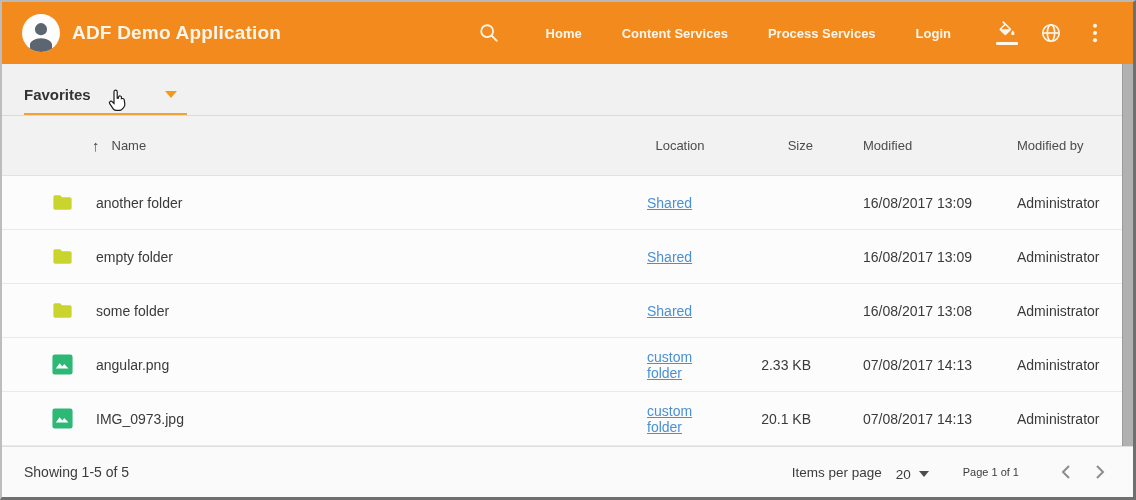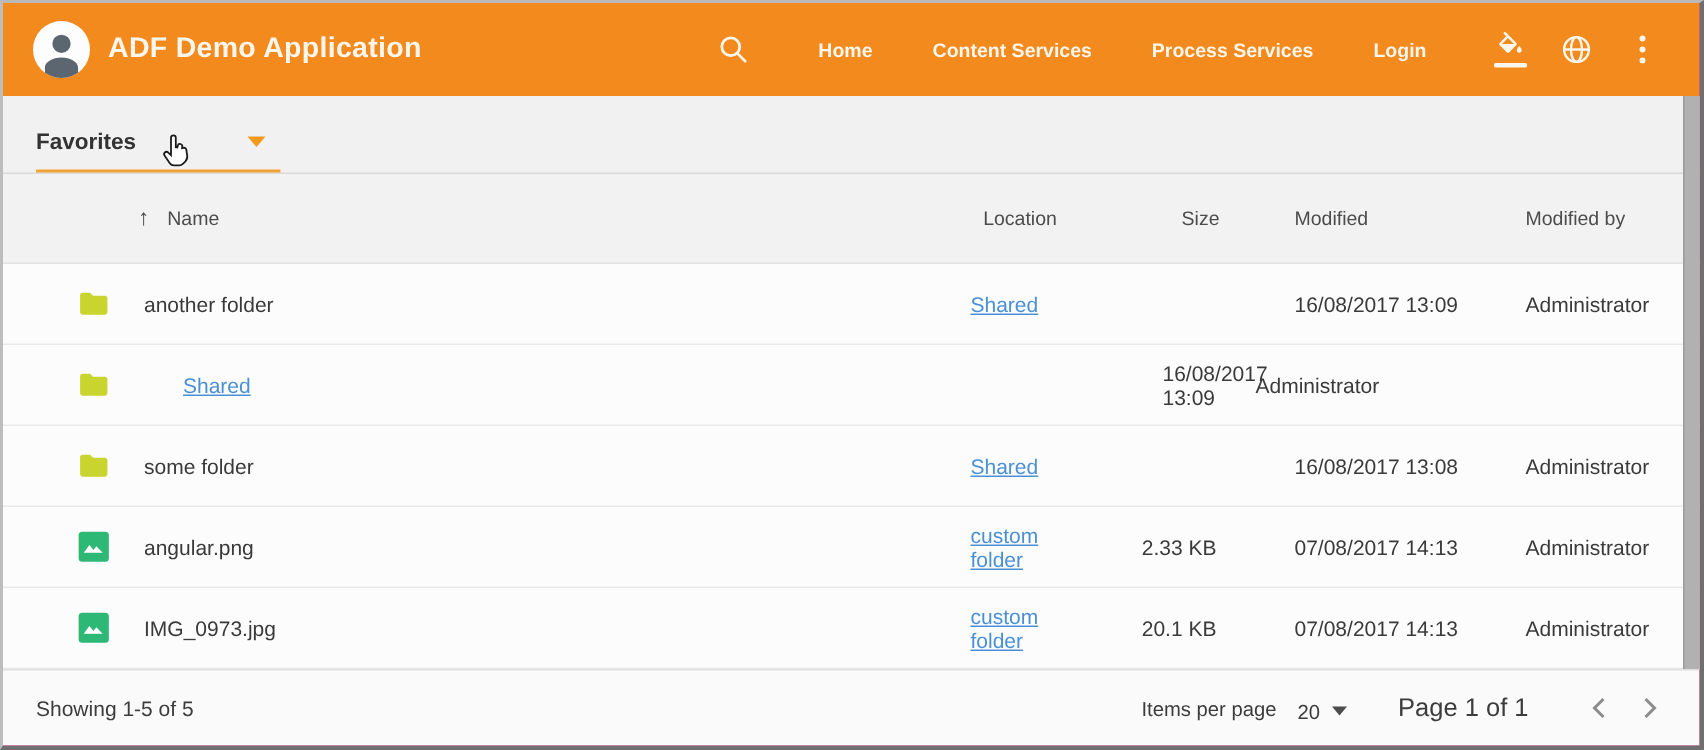--- a/index.html
+++ b/index.html
@@ -3,21 +3,21 @@
 <meta charset="utf-8">
 <style>
   * { box-sizing: border-box; margin: 0; padding: 0; }
   html,body { width:1136px; height:500px; }
   body { font-family: "Liberation Sans", sans-serif; background:#e8e8e8; }
 
   .window {
     position:relative; width:1136px; height:500px; overflow:hidden;
     border-style:solid; border-width:2px 3px 3px 2px;
     border-color:#b9b9b9 #6f6f6f #6f6f6f #bdbdbd;
-    background:#ec4899;
+    background:#5eead4;
   }
 
   
   .app-header {
     height:62px; background:#F28A1E; display:flex; align-items:center;
     padding:0 16px 0 20px; color:#fdf6ec;
   }
   .avatar {
     width:38px; height:38px; border-radius:50%; background:#fdfdfd;
     overflow:hidden; display:flex; align-items:flex-end; justify-content:center;
@@ -89,21 +89,21 @@
     font-size:14px; color:#3c3c3c;
   }
   .pager-spacer { flex:1; }
   .ipp-label { font-size:13.5px; }
   .ipp-value { display:flex; align-items:center; margin:4px 34px 0 14px; cursor:pointer; font-size:13.5px; }
   .ipp-caret {
     width:0; height:0; margin-left:8px;
     border-left:5px solid transparent; border-right:5px solid transparent;
     border-top:6px solid #4c4c4c;
   }
-  .page-label { font-size:17px; margin-right:34px; }
+  .page-label { font-size:11px; margin-right:34px; }
   .chev { width:26px; height:26px; display:flex; align-items:center; justify-content:center; cursor:pointer; }
   .chev + .chev { margin-left:8px; }
 
   
   .scrollbar-track { position:absolute; top:62px; right:0; width:11px; height:382px; background:#e3e3e3; }
   .scrollbar-thumb { position:absolute; top:0; left:0; width:11px; height:382px; background:#b1b1b1; border-left:1px solid #9c9c9c; }
 </style>
 </head>
 <body>
 
@@ -193,20 +193,21 @@
       <div class="c-by">Administrator</div>
     </div>
 
     <div class="grid-row row type-folder">
       <div class="c-icon">
         <svg class="icon-folder" width="23" height="23" viewBox="0 0 24 24">
           <path d="M2.5 6.2c0-1 .8-1.8 1.8-1.8h5.2l2 2h8.2c1 0 1.8.8 1.8 1.8v9.6c0 1-.8 1.8-1.8 1.8H4.3c-1 0-1.8-.8-1.8-1.8V6.2z" fill="#C9D42E"></path>
         </svg>
 
       </div>
+      <div class="c-name">empty folder</div>
       <div class="c-loc">
         <a class="loc-link">Shared</a>
       </div>
       <div class="c-size"></div>
       <div class="c-mod">16/08/2017 13:09</div>
       <div class="c-by">Administrator</div>
     </div>
 
     <div class="grid-row row type-folder">
       <div class="c-icon">

